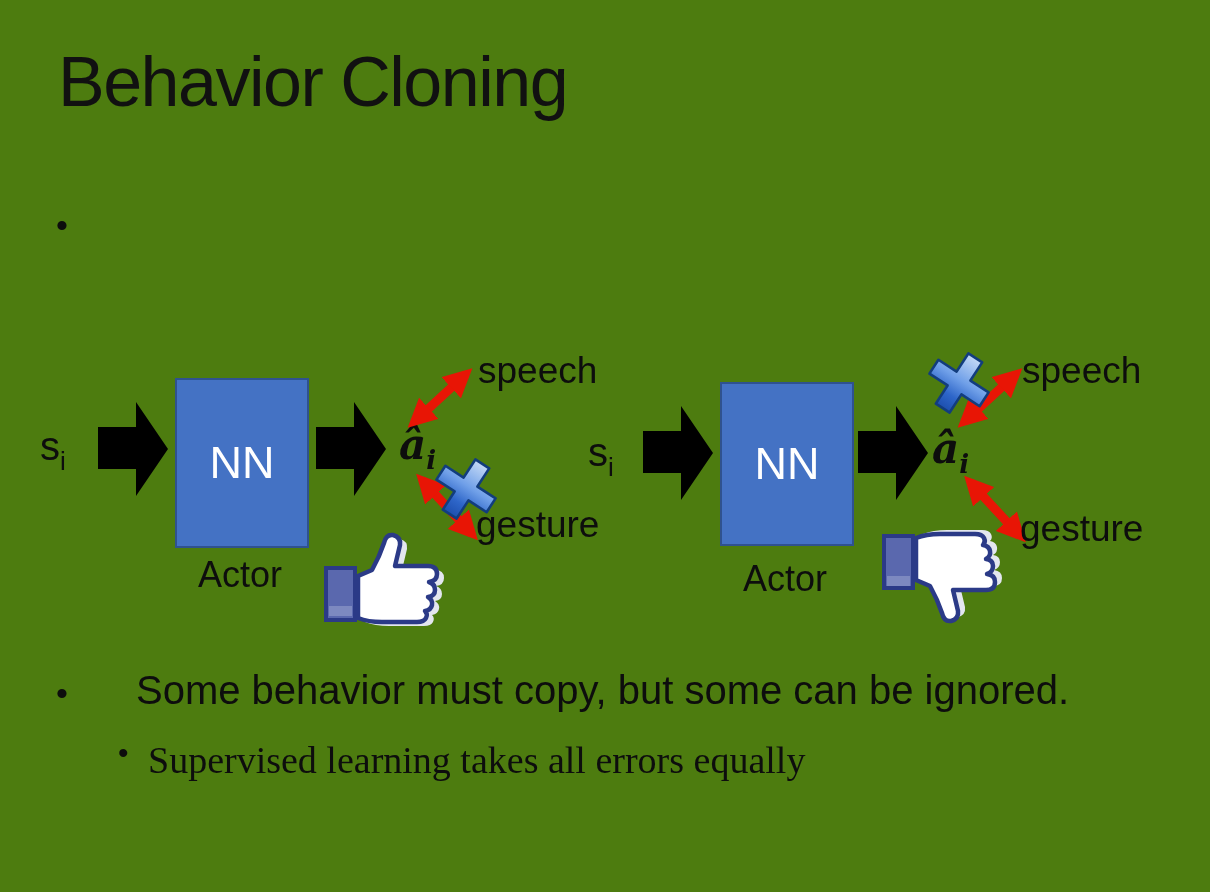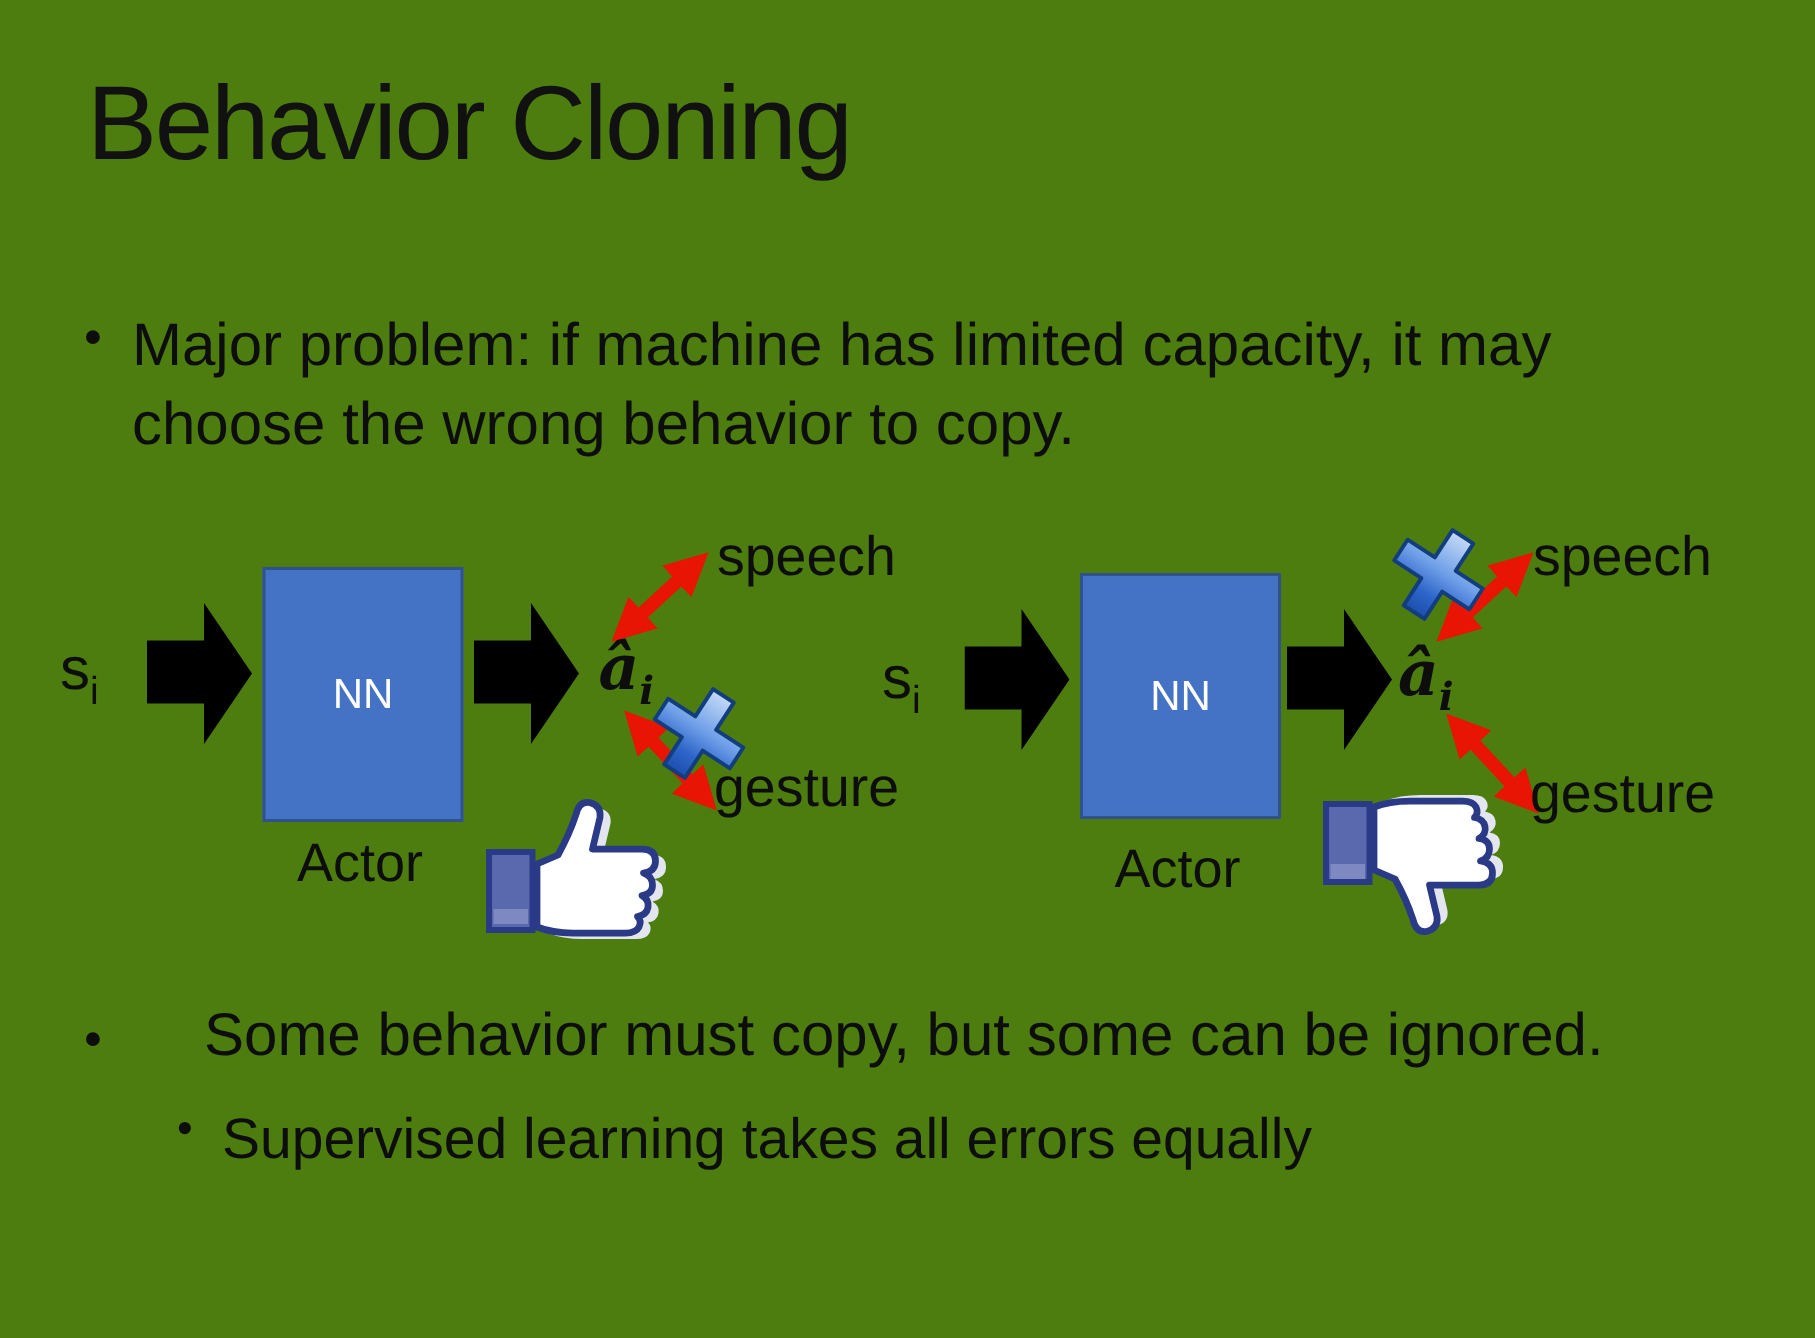--- a/index.html
+++ b/index.html
@@ -20,21 +20,21 @@
     position:absolute; font-size:34px; color:#0d0d0d;
   }
   .bullet-text {
     position:absolute; font-size:40px; line-height:53px; color:#0d0d0d;
   }
   .b1-dot  { left:56px;  top:206px; }
   .b1-text { left:88px;  top:204px; width:990px; }
   .b2-dot  { left:56px;  top:674px; }
   .b2-text { left:88px;  top:664px; width:1080px;margin-left:48px; }
   .b3-dot  { left:118px; top:736px; font-size:30px; }
-  .b3-text { left:148px; top:734px; width:1000px; font-size:38px; }
+  .b3-text { left:148px; top:734px; width:1000px; font-size:38px;font-family:Liberation Serif, serif; }
   
   .diagram-layer { position:absolute; left:0; top:340px; width:1210px; height:310px; }
   .dg { position:absolute; top:0; width:620px; height:310px; }
   .dgL { left:0; }
   .dgR { left:545px; }
   .dg > * { position:absolute; }
 
   .input-label { left:40px; top:84px; font-size:40px; }
   .dgR .input-label { left:43px; top:90px; }
   .sub-i { font-size:26px; vertical-align:-10px; }
@@ -43,21 +43,21 @@
   .out-arrow { left:316px; top:60px; }
   .dgR .in-arrow  { top:64px; }
   .dgR .out-arrow { left:313px; top:64px; }
 
   .nn-box {
     left:175px; top:38px; width:130px; height:166px;
     background:var(--nn-fill); border:2px solid var(--nn-border);
     display:flex; align-items:center; justify-content:center;
   }
   .dgR .nn-box { top:42px; height:160px; }
-  .nn-label { color:#fff; font-size:28px;text-align:right; }
+  .nn-label { color:#fff; font-size:45px;text-align:right; }
 
   .output-label {
     left:399px; top:80px; font-size:42px;
     font-family:"DejaVu Serif", serif; font-style:italic;font-weight:bold;
   }
   .dgR .output-label { left:387px; top:84px; }
   .output-sub { font-size:26px; vertical-align:-10px; }
 
   .speech-arrow  { left:400px; top:20px;  z-index:3; }
   .gesture-arrow { left:408px; top:126px; z-index:3; }
@@ -83,21 +83,20 @@
   .dgR .thumb { left:335px; top:188px; }
 </style>
 </head>
 <body>
 
 <div class="slide" style="--nn-fill:#4472C4; --nn-border:#2F528F;">
 
   <div class="title">Behavior Cloning</div>
 
   <span class="bullet-dot b1-dot">•</span>
-  <div class="bullet-text b1-text">Major problem: if machine has limited capacity, it may choose the wrong behavior to copy.</div>
 
   <span class="bullet-dot b2-dot">•</span>
   <div class="bullet-text b2-text">Some behavior must copy, but some can be ignored.</div>
 
   <span class="bullet-dot b3-dot">•</span>
   <div class="bullet-text b3-text">Supervised learning takes all errors equally</div>
 
   <div class="diagram-layer">
 
     <div class="dg dgL">

